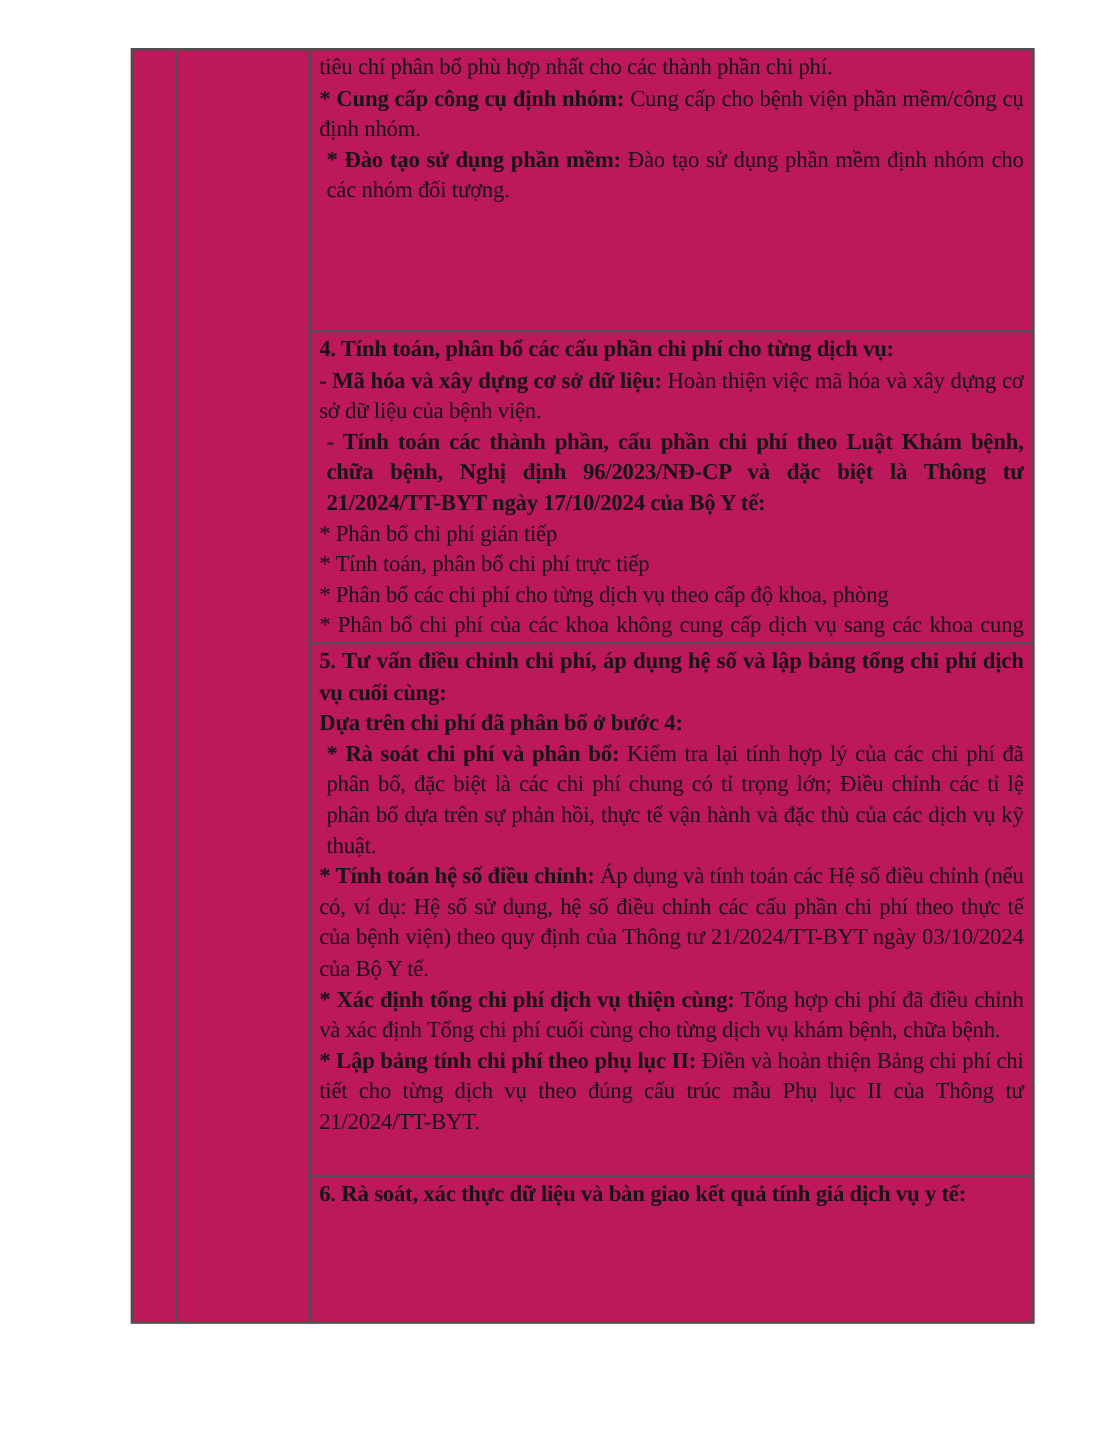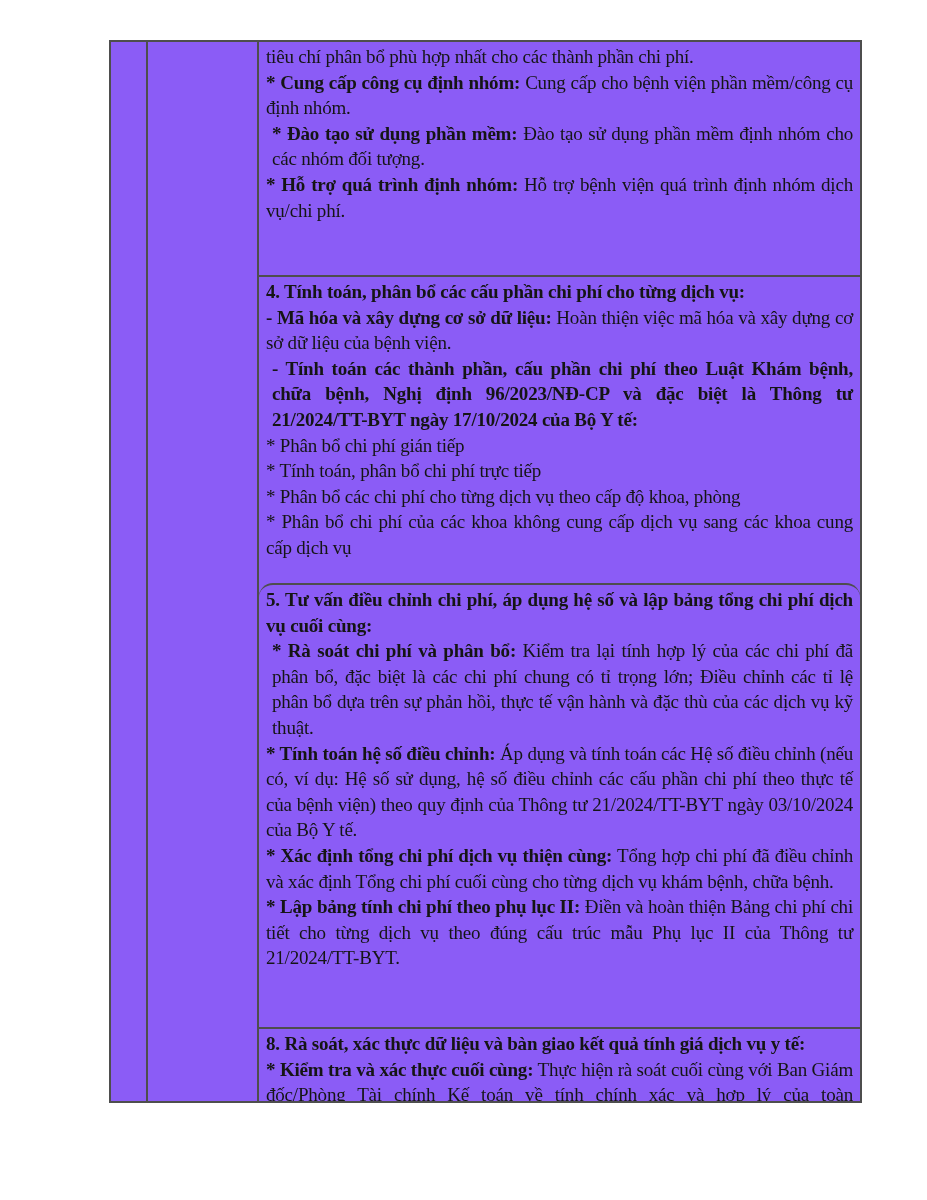--- a/index.html
+++ b/index.html
@@ -3,68 +3,67 @@
 <meta charset="utf-8">
 <style>
   html,body{margin:0;padding:0;}
   body{
     width:927px;height:1200px;position:relative;background:#ffffff;
     font-family:"Liberation Serif","DejaVu Serif",serif;color:#151515;
     overflow:hidden;
   }
   .doc-table{
     position:absolute;left:109px;top:40px;width:753px;height:1063px;
-    box-sizing:border-box;border:2px solid #4e4e4e;display:flex;background:#8b5cf6;
+    box-sizing:border-box;border:2px solid #4e4e4e;display:flex;background:#be185d;
   }
   .cell-left-1{width:37px;border-right:2px solid #4e4e4e;box-sizing:border-box;}
   .cell-left-2{width:111px;border-right:2px solid #4e4e4e;box-sizing:border-box;}
   .content-col{flex:1;overflow:hidden;}
   .row{
     box-sizing:border-box;overflow:hidden;
     padding:2px 7px 0 7px;
     font-size:19px;line-height:25.6px;letter-spacing:-0.2px;
     text-align:justify;
   }
   .row.bt{border-top:2px solid #4e4e4e;}
   .r0{height:233px;}
-  .r1{height:308px;}
-  .r2{height:444px;border-radius:14px;}
+  .r1{height:260px;}
+  .r2{height:444px;}
   .r3{height:74px;}
   .row p{margin:0;padding:0;text-align:justify;}
   .row p.ind{padding-left:6px;font-family:Liberation Serif, serif;}
   .row p.jl{text-align-last:justify;}
   b{font-weight:bold;}
 </style>
 </head>
 <body>
 
 <div class="doc-table">
   <div class="cell-left-1"></div>
   <div class="cell-left-2"></div>
   <div class="content-col">
       <div class="row r0">
         <p class=""><span>tiêu chí phân bổ phù hợp nhất cho các thành phần chi phí.</span></p>
         <p class=""><b>* Cung cấp công cụ định nhóm:</b><span> Cung cấp cho bệnh viện phần mềm/công cụ định nhóm.</span></p>
         <p class="ind"><b>* Đào tạo sử dụng phần mềm:</b><span> Đào tạo sử dụng phần mềm định nhóm cho các nhóm đối tượng.</span></p>
-        <p class=""><b>* Hỗ trợ quá trình định nhóm:</b><span> Hỗ trợ bệnh viện quá trình định nhóm dịch vụ/chi phí.</span></p>
       </div>
       <div class="row r1 bt">
         <p class=""><b>4. Tính toán, phân bổ các cấu phần chi phí cho từng dịch vụ:</b></p>
         <p class=""><b>- Mã hóa và xây dựng cơ sở dữ liệu:</b><span> Hoàn thiện việc mã hóa và xây dựng cơ sở dữ liệu của bệnh viện.</span></p>
         <p class="ind"><b>- Tính toán các thành phần, cấu phần chi phí theo Luật Khám bệnh, chữa bệnh, Nghị định 96/2023/NĐ-CP và đặc biệt là Thông tư 21/2024/TT-BYT ngày 17/10/2024 của Bộ Y tế:</b></p>
         <p class=""><span>* Phân bổ chi phí gián tiếp</span></p>
         <p class=""><span>* Tính toán, phân bổ chi phí trực tiếp</span></p>
         <p class=""><span>* Phân bổ các chi phí cho từng dịch vụ theo cấp độ khoa, phòng</span></p>
         <p class=""><span>* Phân bổ chi phí của các khoa không cung cấp dịch vụ sang các khoa cung cấp dịch vụ</span></p>
       </div>
       <div class="row r2 bt">
         <p class=""><b>5. Tư vấn điều chỉnh chi phí, áp dụng hệ số và lập bảng tổng chi phí dịch vụ cuối cùng:</b></p>
+        <p class=""><b>Dựa trên chi phí đã phân bổ ở bước 4:</b></p>
         <p class="ind"><b>* Rà soát chi phí và phân bổ:</b><span> Kiểm tra lại tính hợp lý của các chi phí đã phân bổ, đặc biệt là các chi phí chung có tỉ trọng lớn; Điều chỉnh các tỉ lệ phân bổ dựa trên sự phản hồi, thực tế vận hành và đặc thù của các dịch vụ kỹ thuật.</span></p>
         <p class=""><b>* Tính toán hệ số điều chỉnh:</b><span> Áp dụng và tính toán các Hệ số điều chỉnh (nếu có, ví dụ: Hệ số sử dụng, hệ số điều chỉnh các cấu phần chi phí theo thực tế của bệnh viện) theo quy định của Thông tư 21/2024/TT-BYT ngày 03/10/2024 của Bộ Y tế.</span></p>
         <p class=""><b>* Xác định tổng chi phí dịch vụ thiện cùng:</b><span> Tổng hợp chi phí đã điều chỉnh và xác định Tổng chi phí cuối cùng cho từng dịch vụ khám bệnh, chữa bệnh.</span></p>
         <p class=""><b>* Lập bảng tính chi phí theo phụ lục II:</b><span> Điền và hoàn thiện Bảng chi phí chi tiết cho từng dịch vụ theo đúng cấu trúc mẫu Phụ lục II của Thông tư 21/2024/TT-BYT.</span></p>
       </div>
       <div class="row r3 bt">
-        <p class=""><b>8. Rà soát, xác thực dữ liệu và bàn giao kết quả tính giá dịch vụ y tế:</b></p>
-        <p class=" jl"><b>* Kiểm tra và xác thực cuối cùng:</b><span> Thực hiện rà soát cuối cùng với Ban Giám đốc/Phòng Tài chính Kế toán về tính chính xác và hợp lý của toàn</span></p>
+        <p class=""><b>6. Rà soát, xác thực dữ liệu và bàn giao kết quả tính giá dịch vụ y tế:</b></p>
       </div>
     </div>
 </div>
 
 </body></html>

